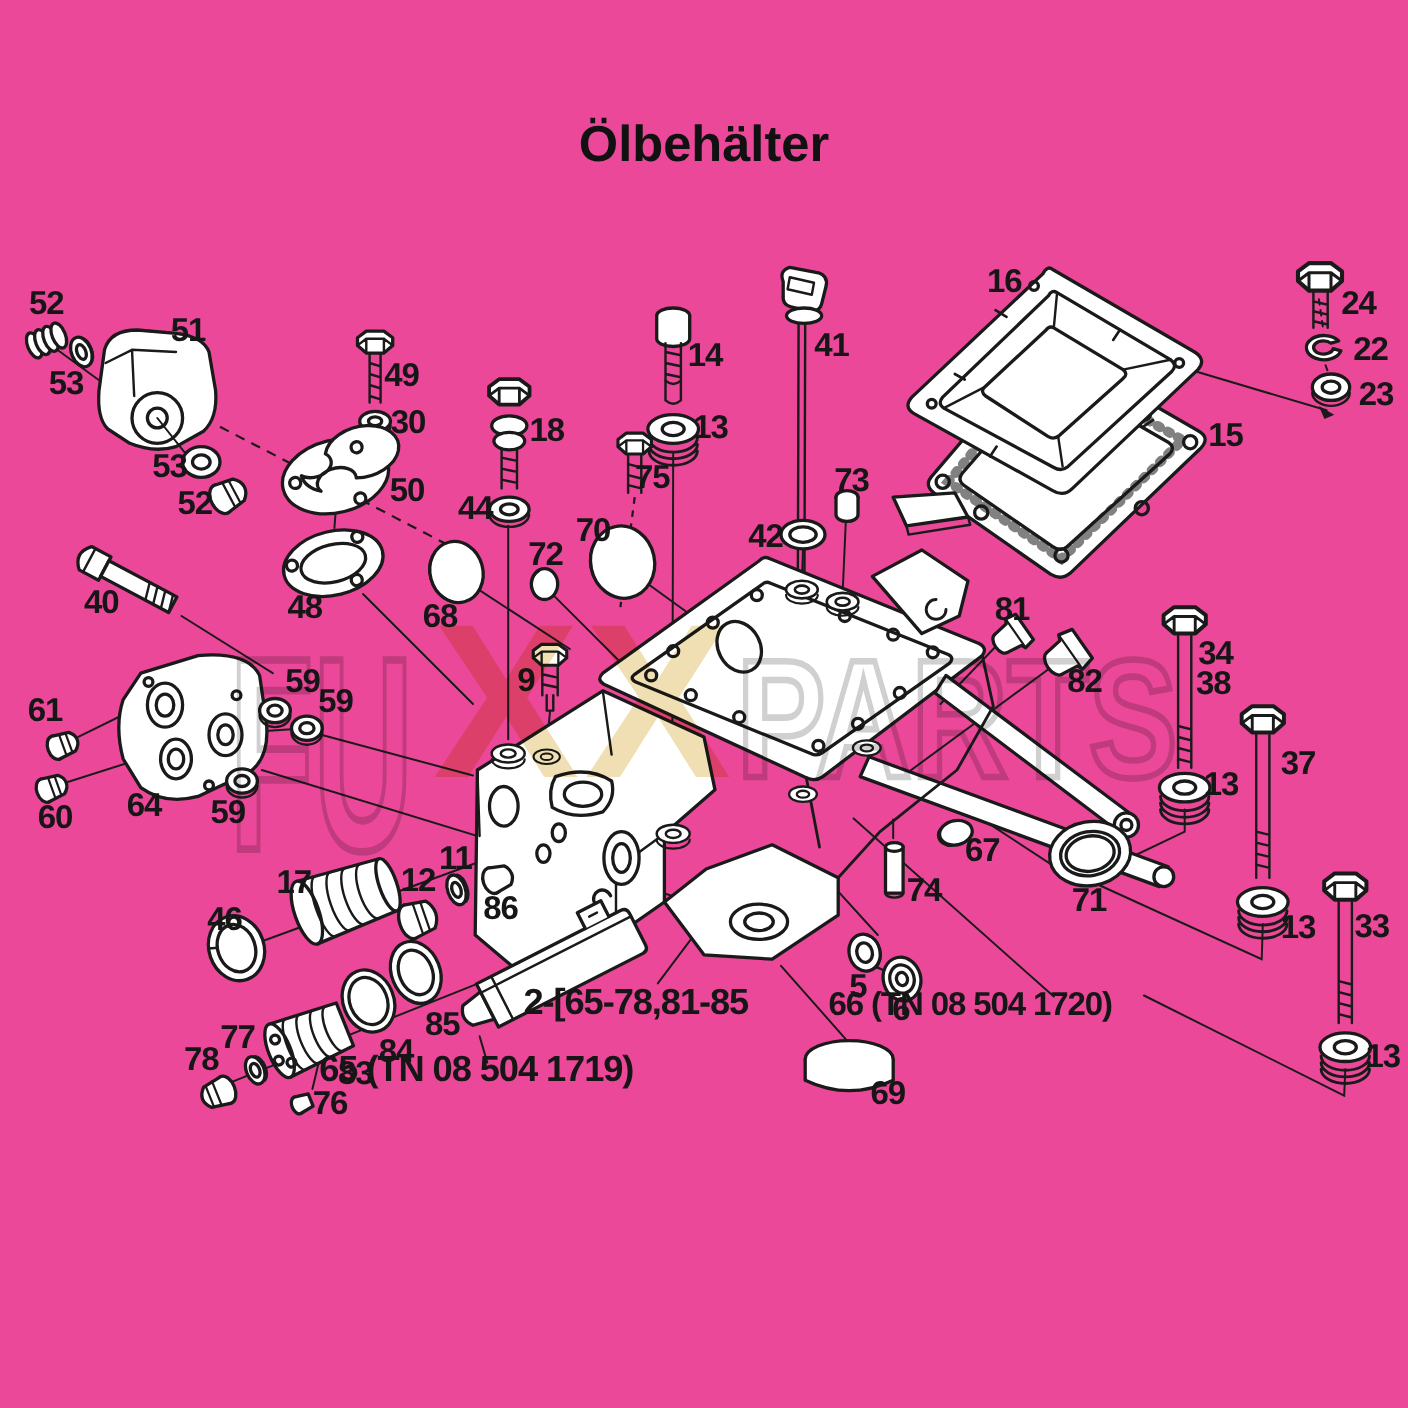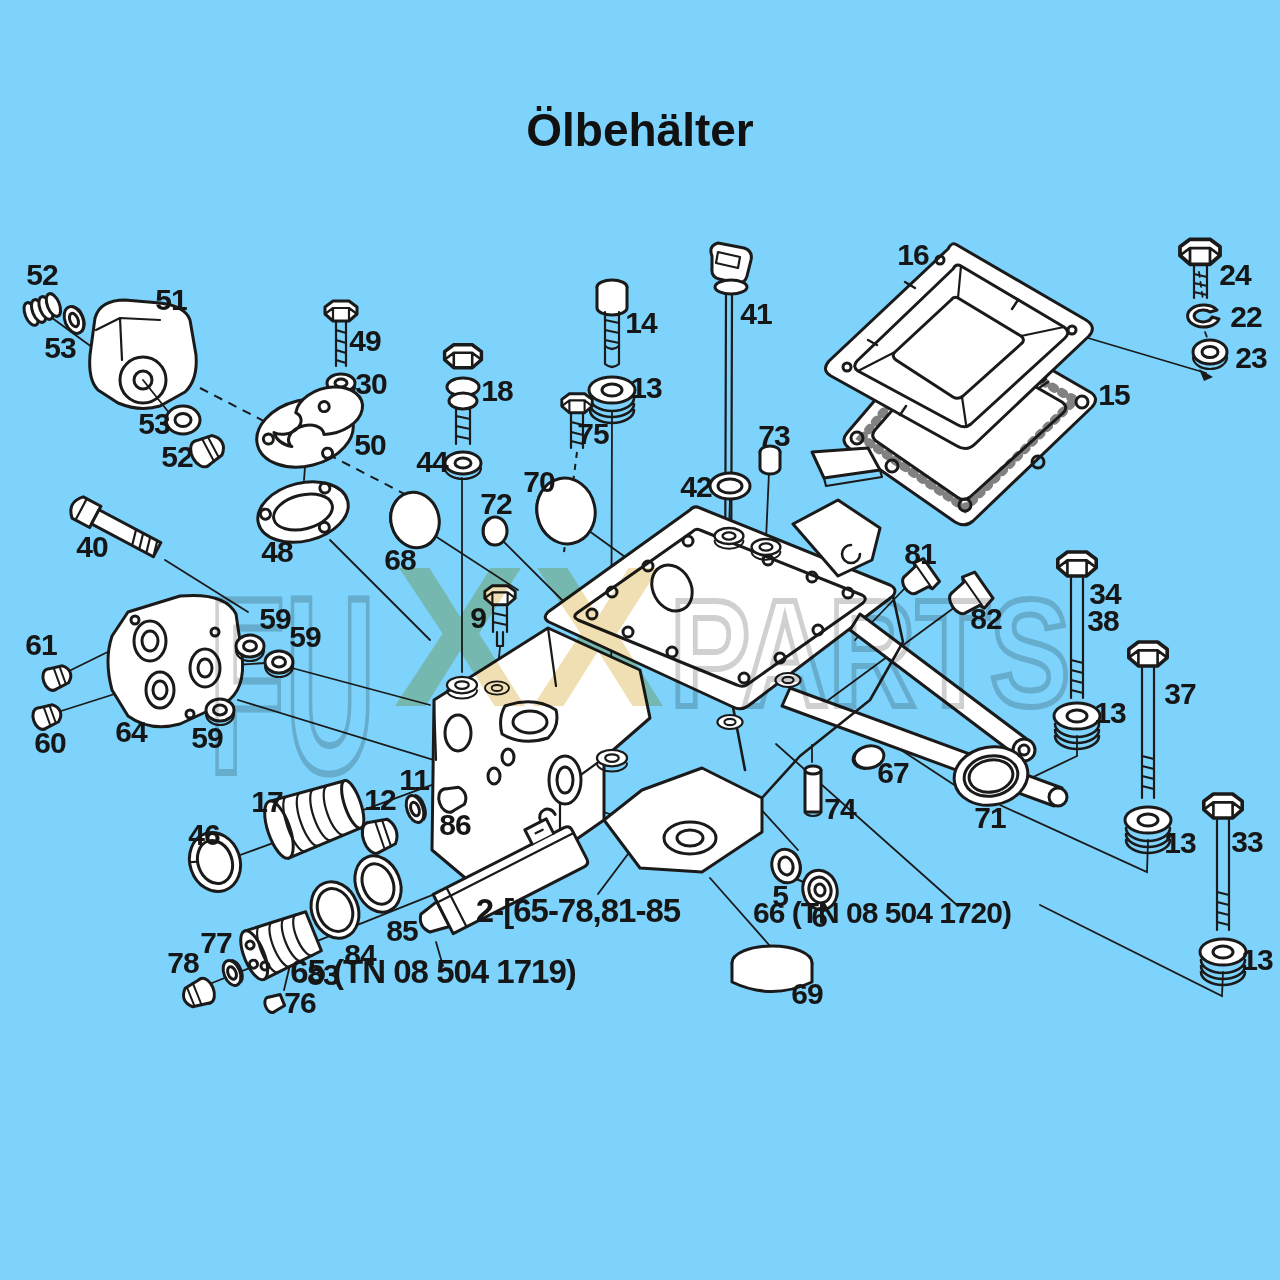--- a/index.html
+++ b/index.html
@@ -1,16 +1,16 @@
 <!DOCTYPE html>
 <html><head>
 <meta charset="utf-8">
 <style>
   html,body{margin:0;padding:0;background:#ffffff;}
-  .page{position:relative;width:1280px;height:1280px;background:#7dd3fc;overflow:hidden;
+  .page{position:relative;width:1280px;height:1280px;background:#ec4899;overflow:hidden;
         font-family:"Liberation Sans","DejaVu Sans",sans-serif;}
   .title{position:absolute;top:103px;left:0;width:100%;text-align:center;
          font-size:46px;font-weight:700;color:#111;letter-spacing:0px;}
   svg{position:absolute;top:0;left:0;}
   .ln{stroke:#1a1a1a;stroke-width:3;fill:none;stroke-linecap:round;stroke-linejoin:round;}
   .lnf{stroke:#1a1a1a;stroke-width:3;fill:#ffffff;stroke-linecap:round;stroke-linejoin:round;}
   .thin{stroke:#1a1a1a;stroke-width:1.8;fill:none;stroke-linecap:round;}
   .dash{stroke:#1a1a1a;stroke-width:2;fill:none;stroke-dasharray:9 7;}
   .plabel{font-family:"Liberation Sans","DejaVu Sans",sans-serif;font-weight:700;
           font-size:30px;fill:#161616;text-anchor:middle;letter-spacing:-1px;}

